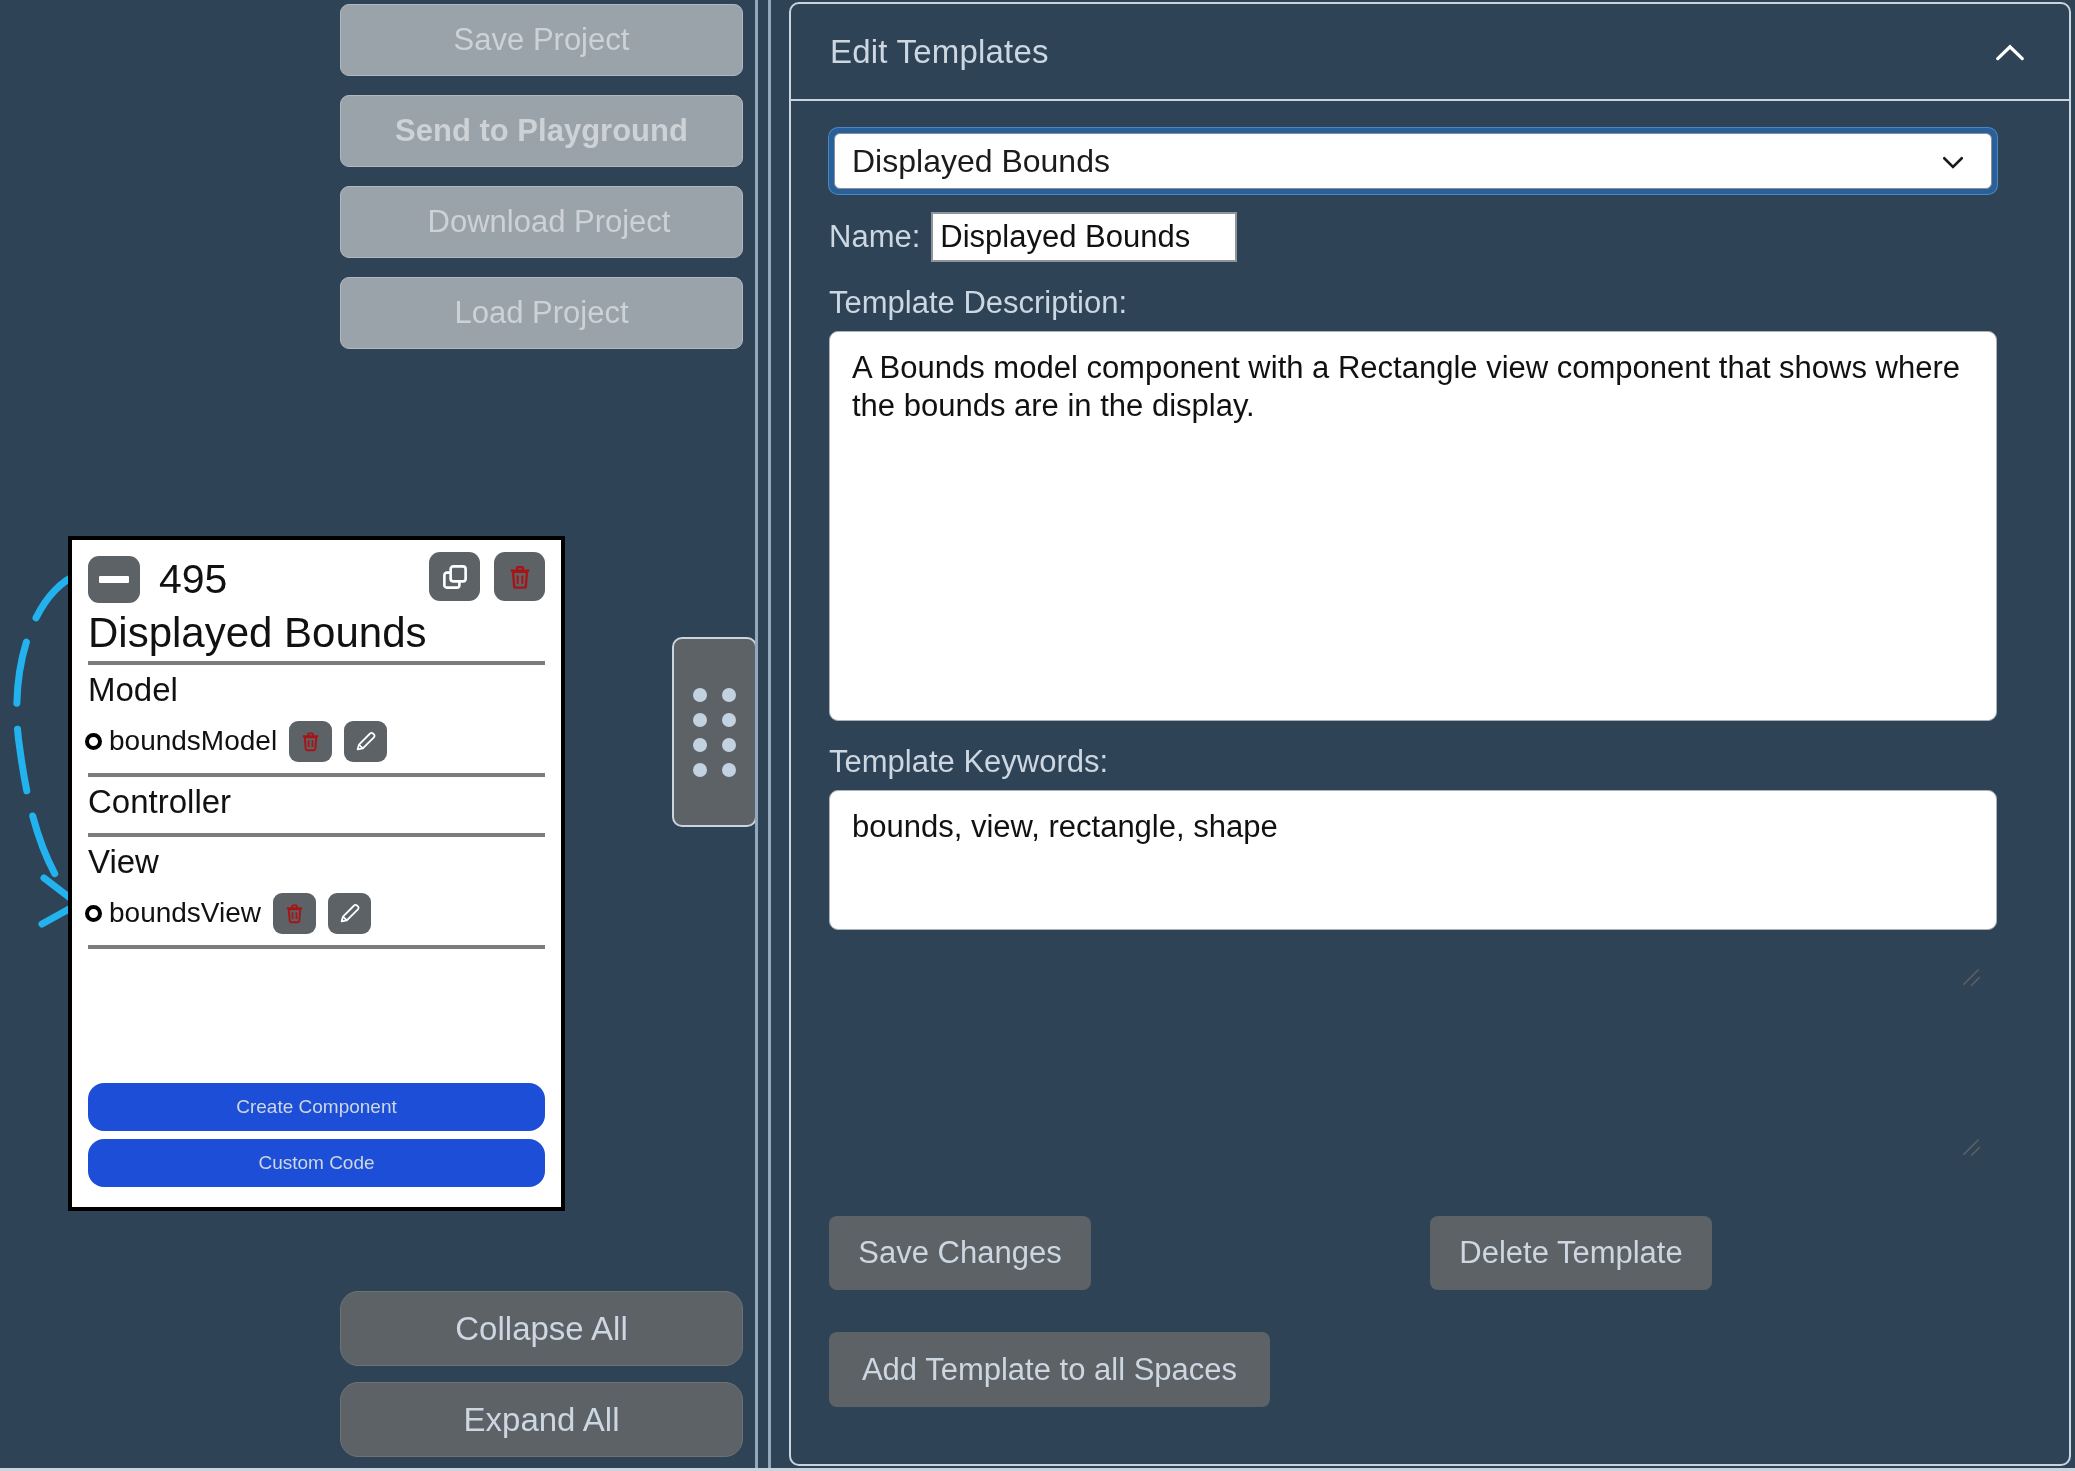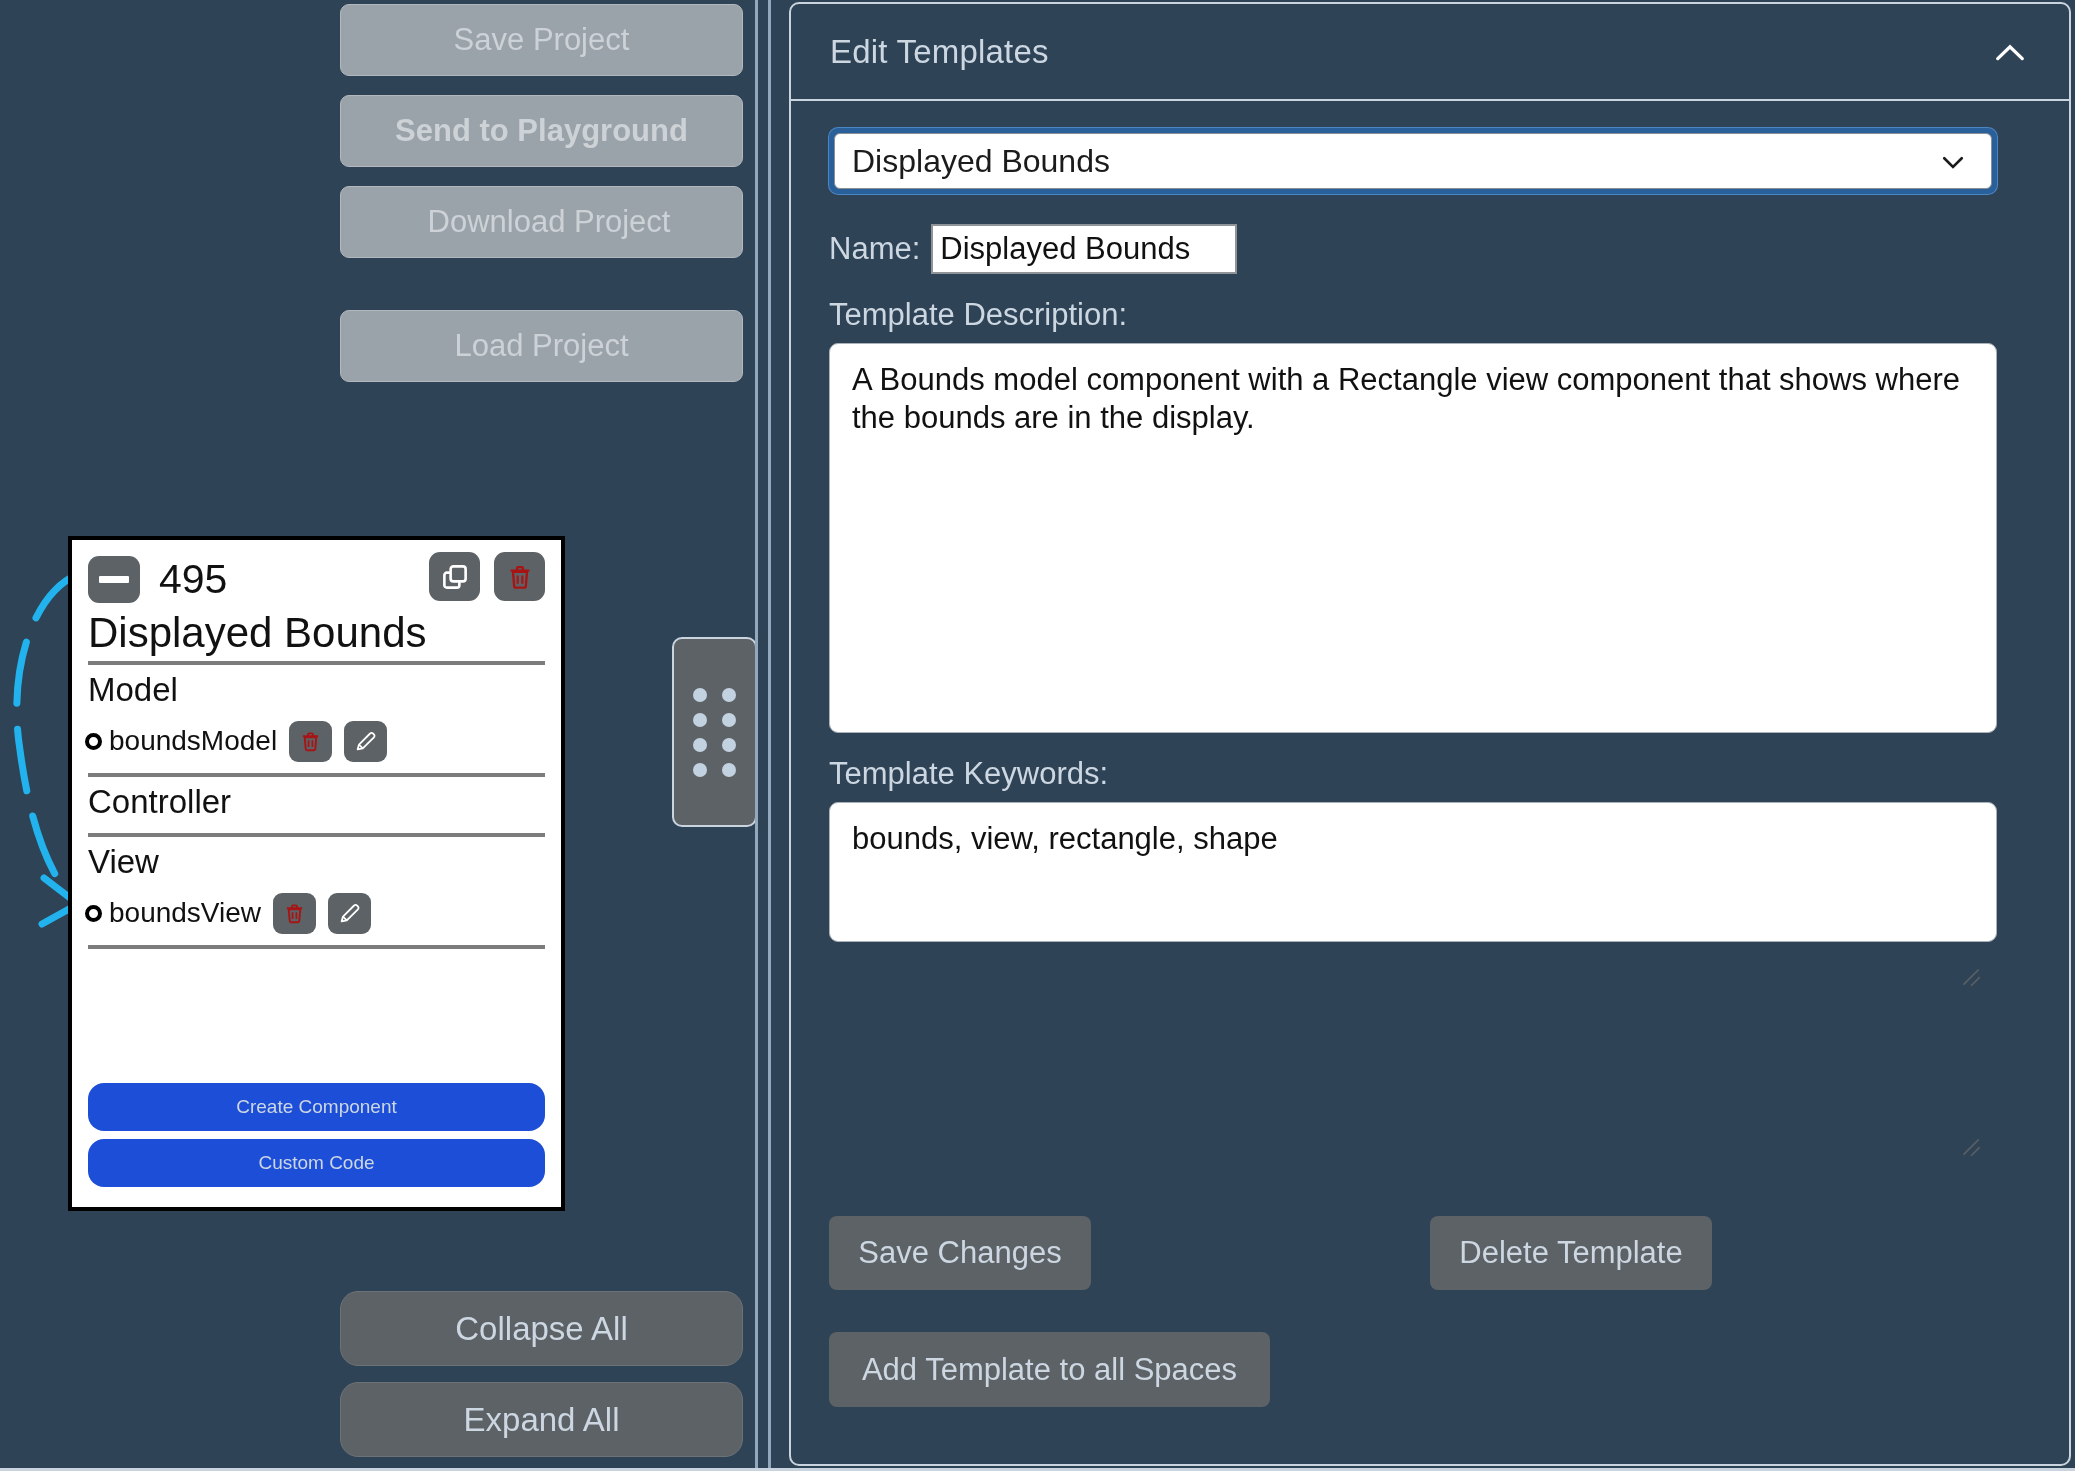--- a/index.html
+++ b/index.html
@@ -39,21 +39,21 @@
     font-size: 31px;
     font-family: "Liberation Sans", sans-serif;
     display: flex;
     align-items: center;
     justify-content: center;
     cursor: default;
   }
   #btn-save-project      { top: 4px; }
   #btn-send-playground   { top: 95px; font-weight: bold; }
   #btn-download-project  { top: 186px; padding-left: 15px; }
-  #btn-load-project      { top: 277px; margin-top: 33px; }
+  #btn-load-project      { top: 277px; }
 
   .bulk-btn {
     position: absolute;
     left: 340px;
     width: 403px;
     height: 75px;
     background: #5d6266;
     color: #ccd7e2;
     border: 1px solid #6d7276;
     border-radius: 18px;
@@ -271,21 +271,21 @@
   #select-chevron {
     position: absolute;
     right: 28px; top: 19px;
     width: 32px; height: 30px;
   }
 
   
   #name-row {
     display: flex;
     align-items: center;
-    margin-top: 30px;
+    margin-top: 18px;
     height: 50px;
   }
   #name-label { font-size: 31px; color: #ccd7e2; margin-right: 11px; }
   #name-input {
     width: 306px; height: 50px;
     background: #ffffff;
     border: 2px solid #8f9499;
     font-size: 31px;
     font-family: "Liberation Sans", sans-serif;
     color: #111;

